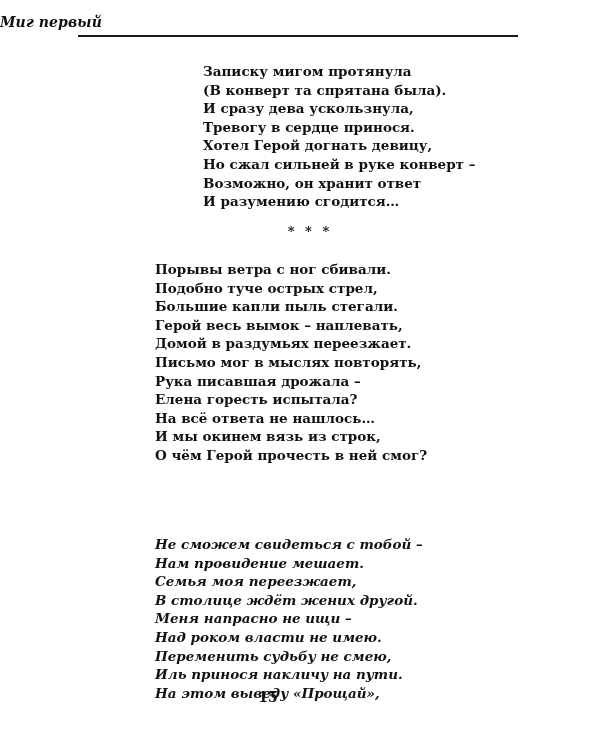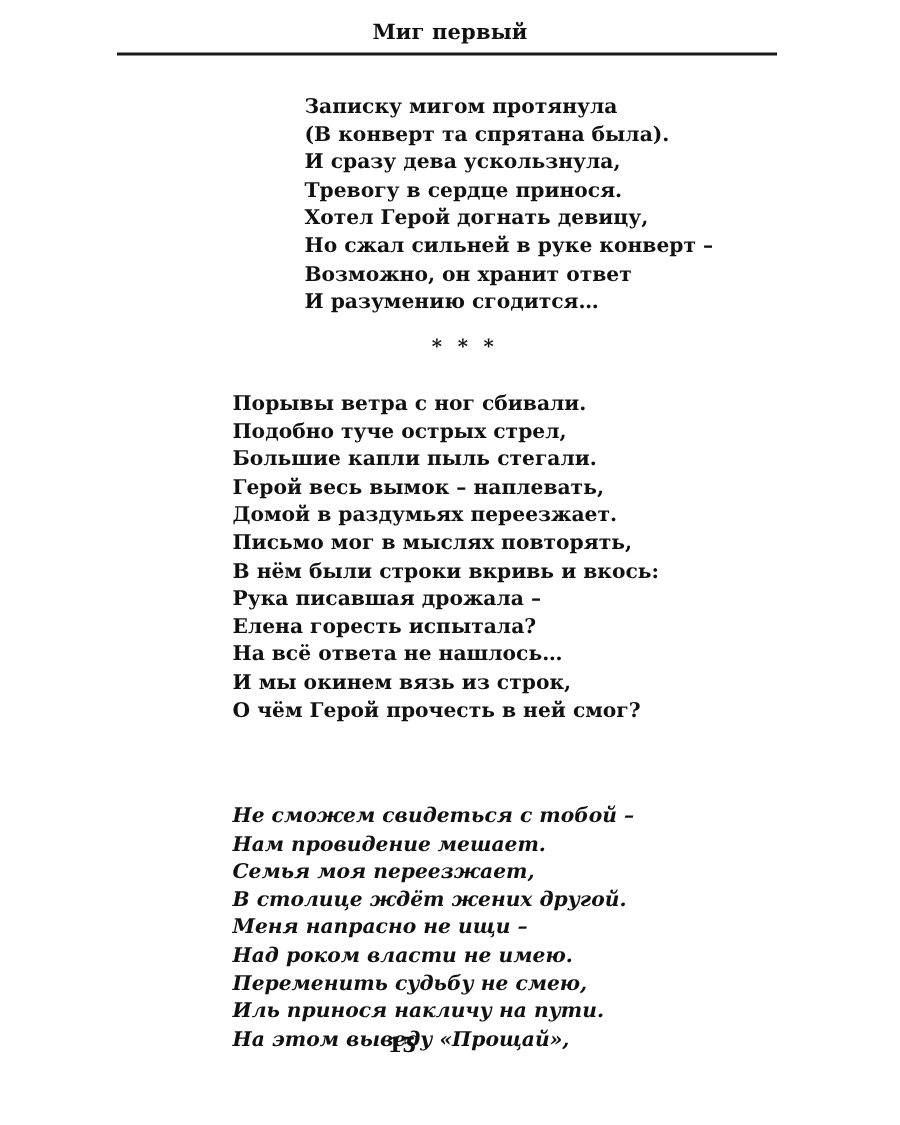--- a/index.html
+++ b/index.html
@@ -1,19 +1,19 @@
 <!DOCTYPE html>
 <html><head>
 <meta charset="utf-8">
 <style>
   html, body { margin: 0; padding: 0; background: #ffffff; }
   body { width: 600px; height: 750px; position: relative; overflow: hidden;
          font-family: "DejaVu Serif", "Liberation Serif", serif; color: #111; }
-  .header-title { position: absolute; left: 0; width: 600px; top: 14px; text-align: center;
-                  font-size: 14px; font-weight: bold; letter-spacing: 0.1px; }
+  .header-title { position: absolute; left: 0; width: 600px; top: 14px; 
+                  font-size: 14px; font-weight: bold; letter-spacing: 0.1px; font-style: italic; }
   .header-rule { position: absolute; left: 78px; width: 440px; top: 35px; height: 2px; background: #1a1a1a; }
   .stanza { position: absolute; left: 155px; width: 340px; }
   .line { font-size: 13.5px; line-height: 18.6px; white-space: nowrap; font-weight: bold; }
   .italic .line { font-style: italic; }
   .sep { position: absolute; left: 0; width: 600px; top: 224px; text-align: center;
          font-size: 13px; font-weight: bold; letter-spacing: 3px; padding-left: 20px; box-sizing: border-box; }
   .page-number { position: absolute; left: 0; width: 536px; top: 689px; text-align: center;
                  font-size: 14px; font-weight: bold; }
 </style>
 </head>
@@ -37,21 +37,20 @@
 
 <div class="sep">* * *</div>
 
 <div class="stanza" style="top:260px;">
   <div class="line">Порывы ветра с ног сбивали.</div>
   <div class="line">Подобно туче острых стрел,</div>
   <div class="line">Большие капли пыль стегали.</div>
   <div class="line">Герой весь вымок – наплевать,</div>
   <div class="line">Домой в раздумьях переезжает.</div>
   <div class="line">Письмо мог в мыслях повторять,</div>
-  <div class="line">В нём были строки вкривь и вкось:</div>
   <div class="line">Рука писавшая дрожала –</div>
   <div class="line">Елена горесть испытала?</div>
   <div class="line">На всё ответа не нашлось…</div>
   <div class="line">И мы окинем вязь из строк,</div>
   <div class="line">О чём Герой прочесть в ней смог?</div>
 </div>
 
 <div class="stanza italic" style="top:535px;">
   <div class="line">Не сможем свидеться с тобой –</div>
   <div class="line">Нам провидение мешает.</div>

